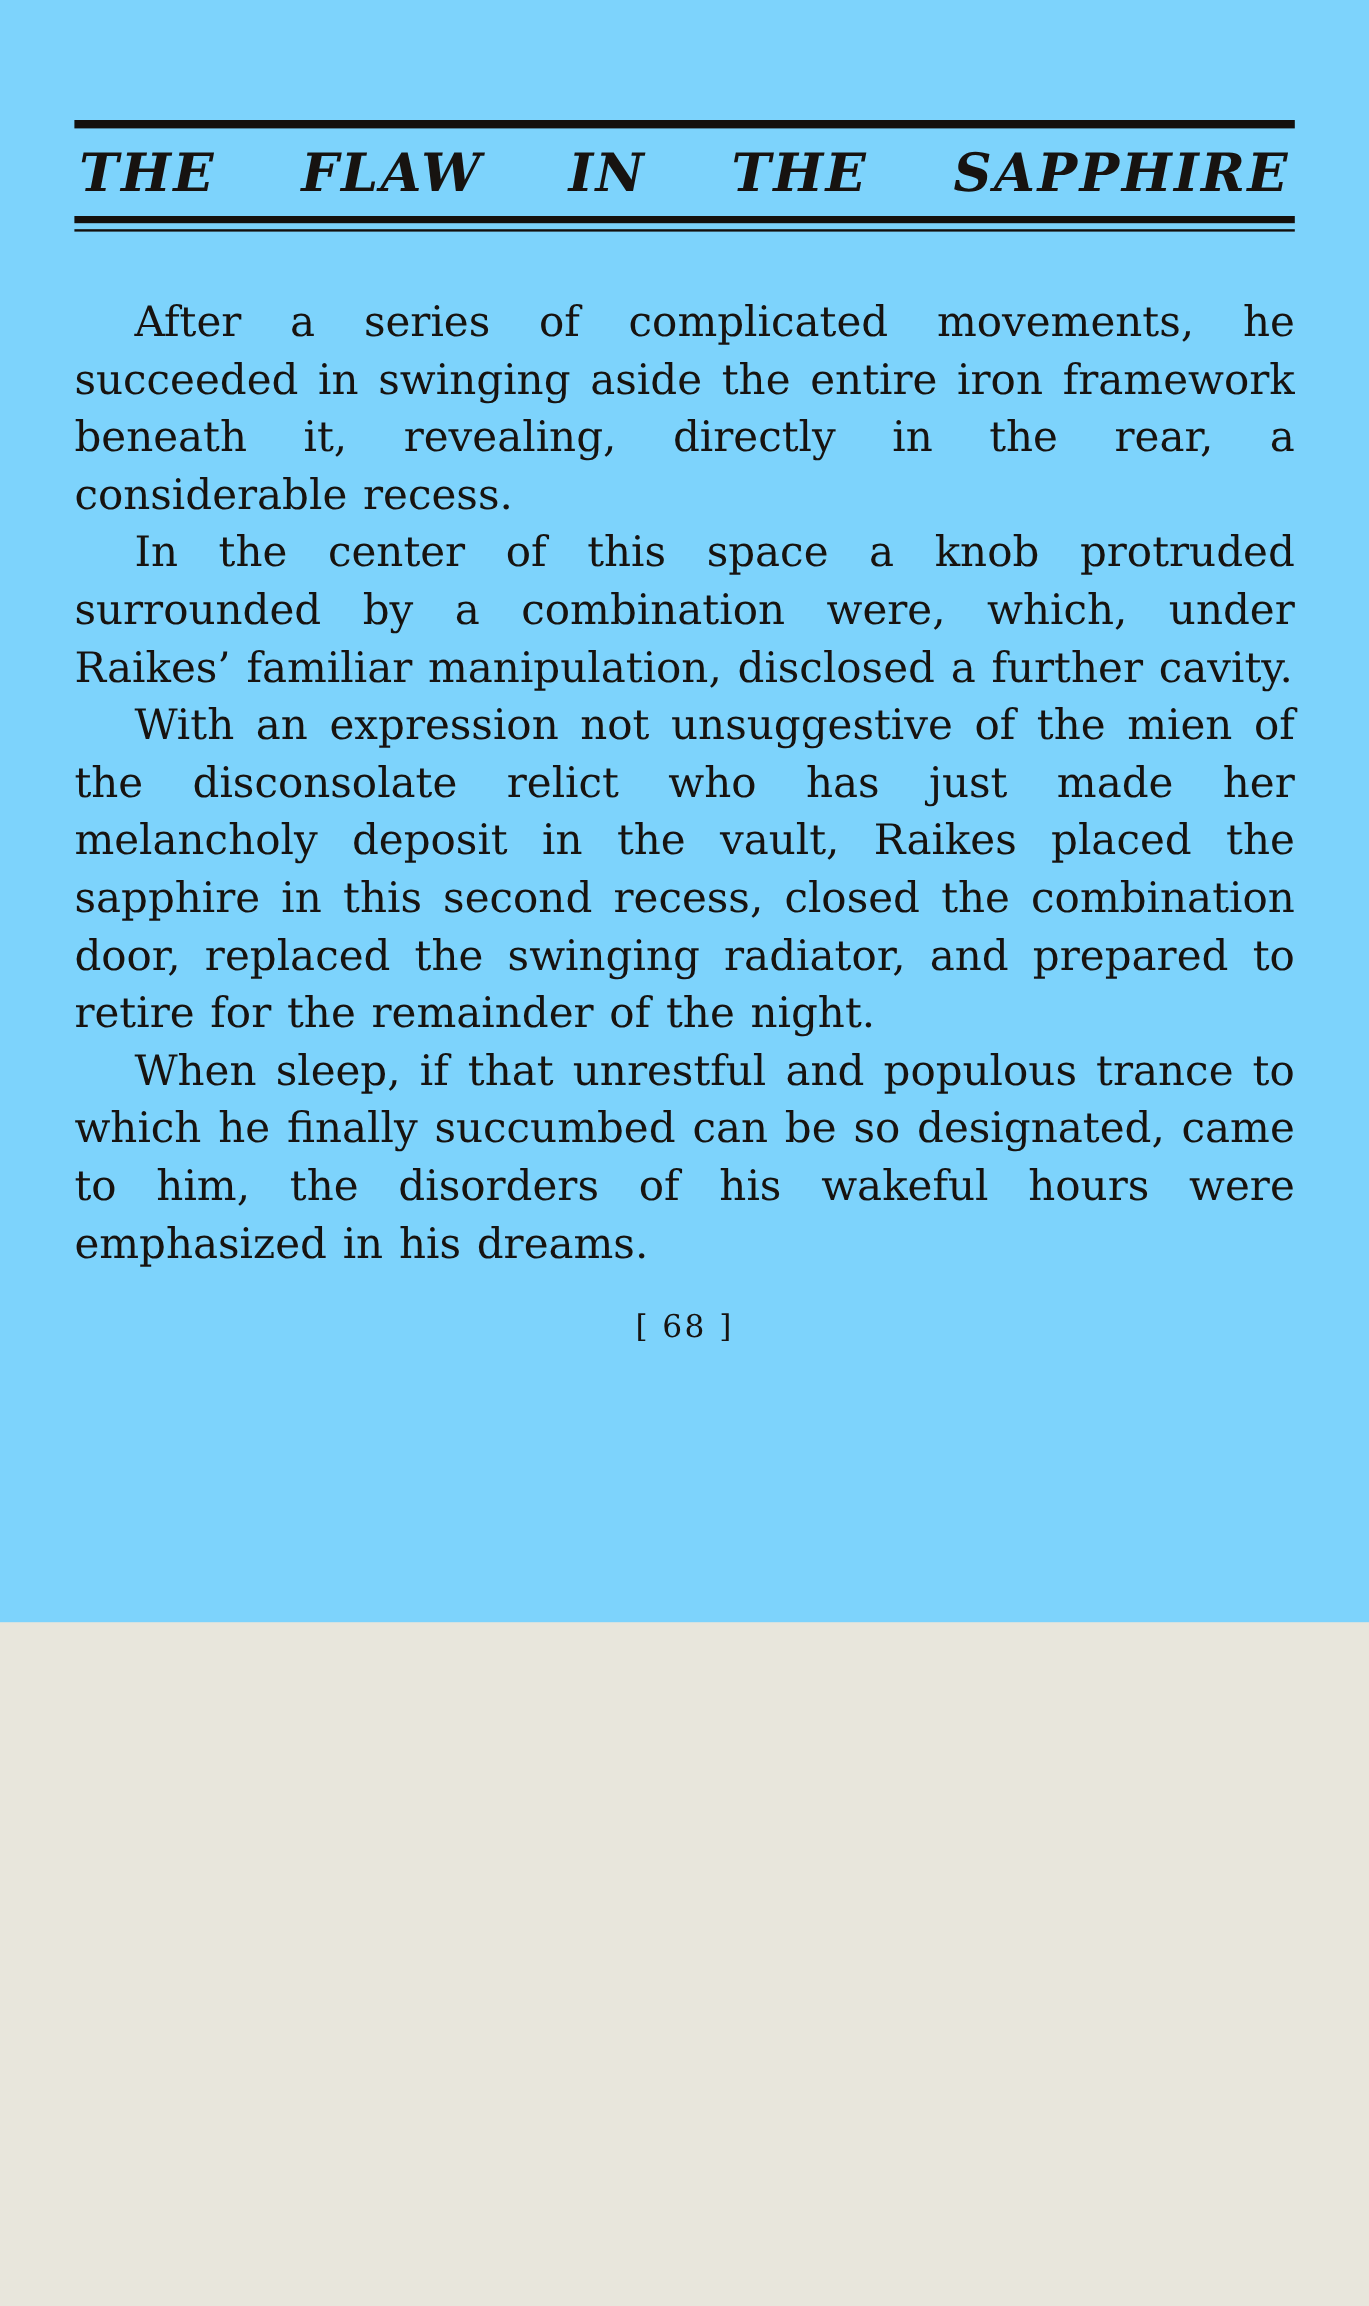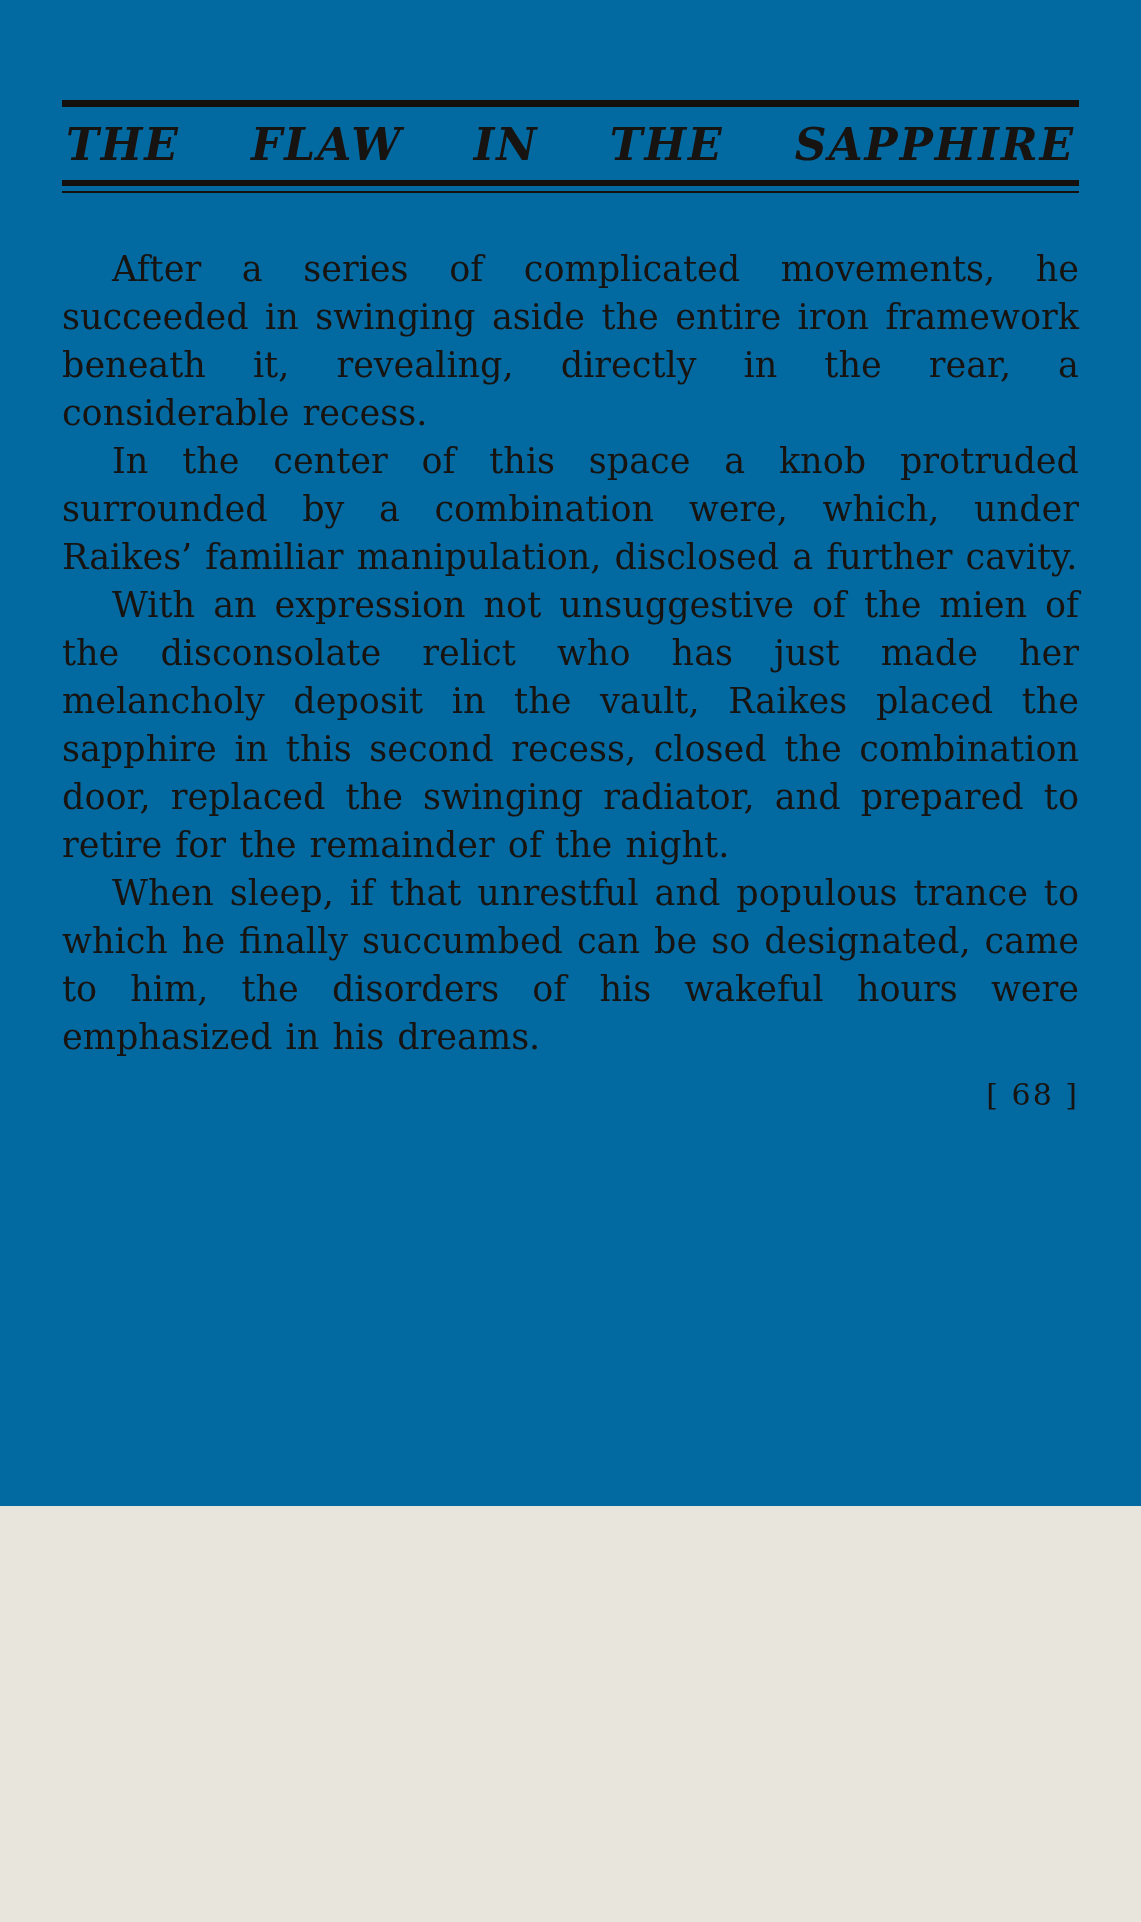--- a/index.html
+++ b/index.html
@@ -3,23 +3,23 @@
 <meta charset="utf-8">
 <style>
   html, body {
     margin: 0;
     padding: 0;
     background: #e8e6dc;
   }
   .page {
     position: relative;
     width: 1141px;
-    height: 1506px;
+    height: 1352px;
     margin: 0 auto;
-    background: #0369a1;
+    background: #7dd3fc;
     color: #171310;
     box-sizing: border-box;
     padding: 0 62px;
     font-family: "DejaVu Serif", "Liberation Serif", serif;
     overflow: hidden;
   }
   .rule-top {
     margin-top: 100px;
     height: 7px;
     background: #14100d;
@@ -51,23 +51,23 @@
     word-spacing: 2px;
   }
   .body-text p {
     margin: 0;
     padding: 0;
   }
   .body-text p.indent {
     text-indent: 50px;
   }
   .page-number {
-    margin-top: 16px;
-    text-align: right;
-    font-size: 30px;
+    margin-top: 30px;
+    text-align: center;
+    font-size: 26px;
     letter-spacing: 2px;
   }
 </style>
 </head>
 <body>
 
 <div class="page">
 
   <div class="rule-top"></div>
 

